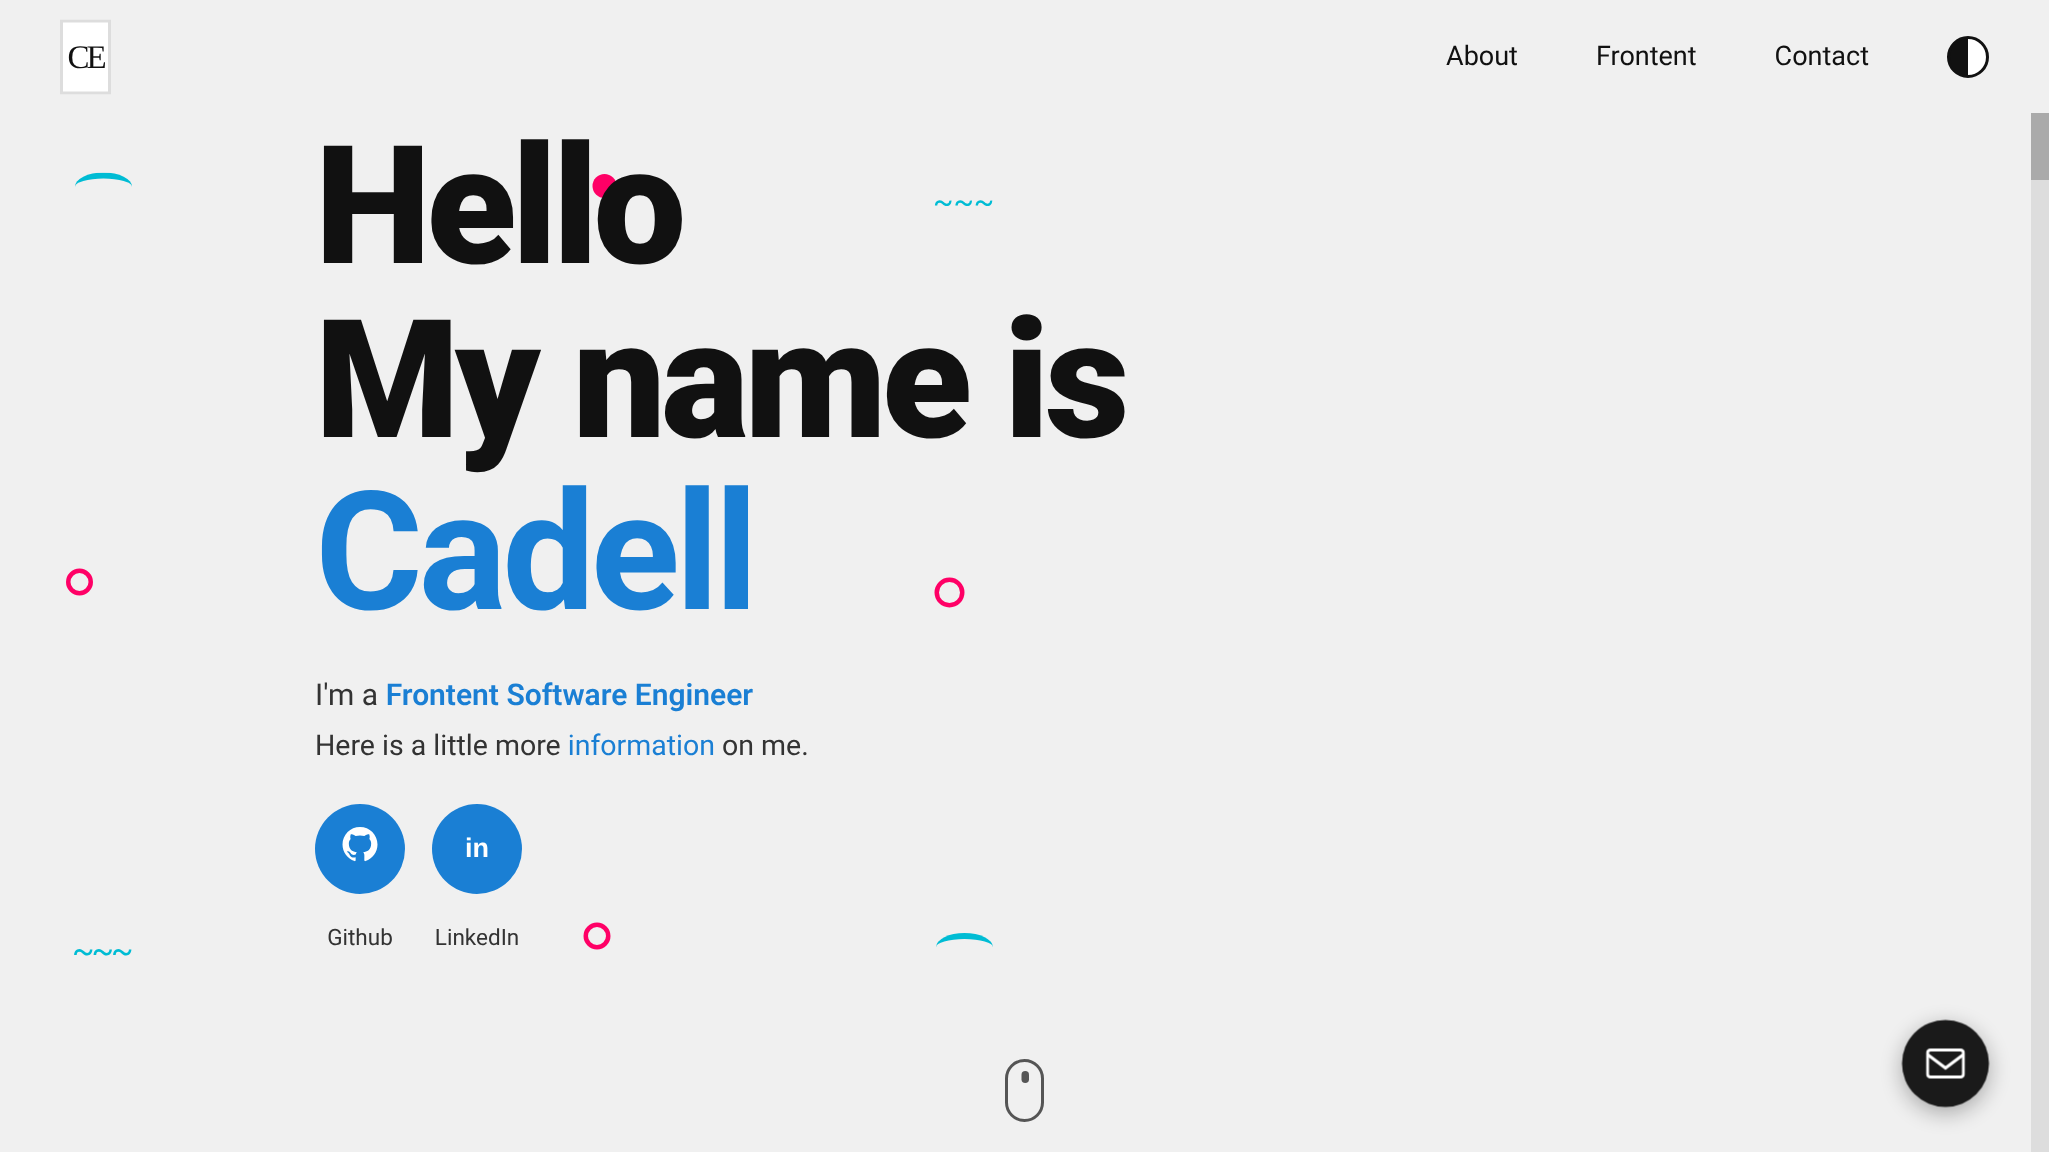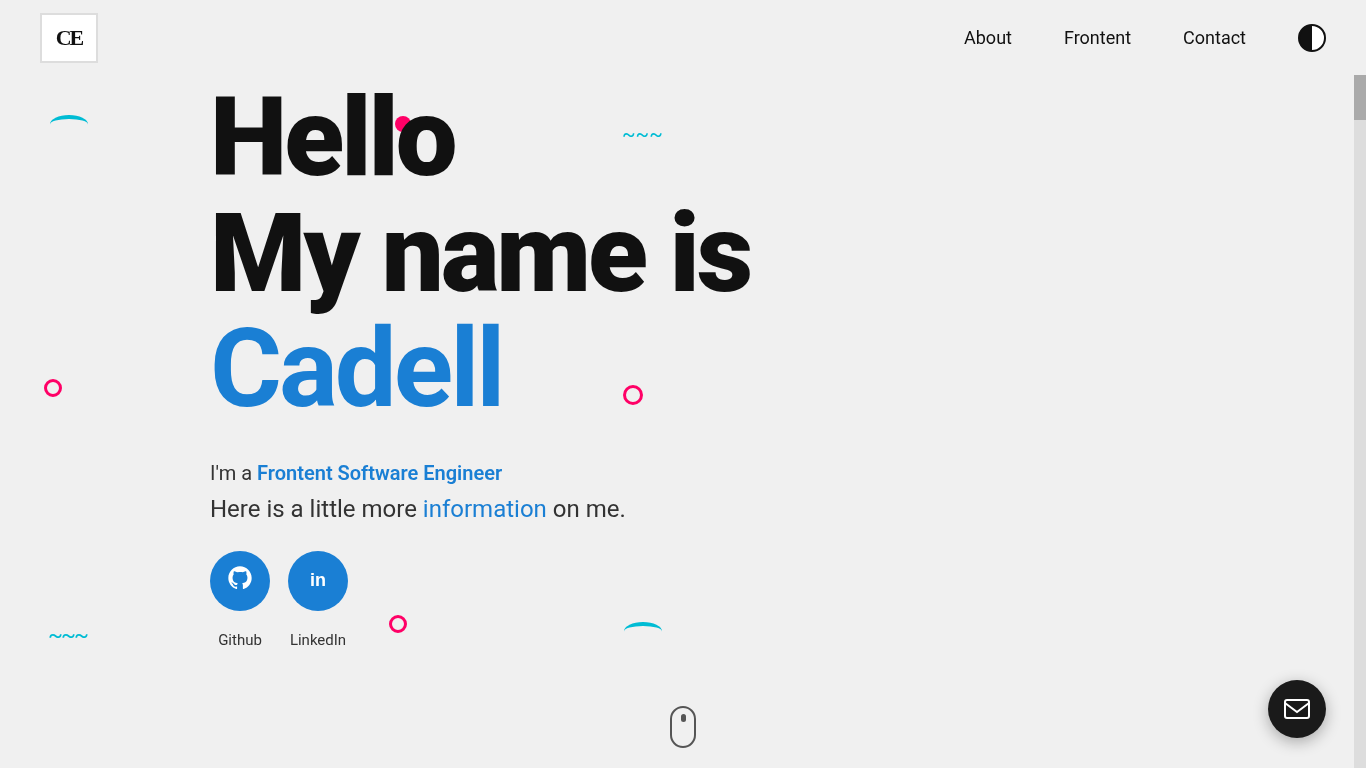--- a/index.html
+++ b/index.html
@@ -22,29 +22,29 @@
       height: 75px;
       background: #f0f0f0;
       display: flex;
       align-items: center;
       justify-content: space-between;
       padding: 0 40px;
       z-index: 100;
     }
 
     .logo-box {
-      width: 58px;
+      width: 34px;
       height: 50px;
       background: white;
       border: 2px solid #ddd;
       display: flex;
       align-items: center;
       justify-content: center;
       font-size: 22px;
-      font-weight: 700;
+      font-weight: 400;
       font-family: Georgia, serif;
       color: #111;
       letter-spacing: -2px;
     }
 
     .nav-links {
       display: flex;
       align-items: center;
       gap: 52px;
       list-style: none;
@@ -108,35 +108,35 @@
 
     .hero-text-cadell {
       font-size: 110px;
       font-weight: 700;
       color: #1a7fd4;
       line-height: 1.05;
       letter-spacing: -3px;
     }
 
     .subtitle {
-      margin-top: 34px;
+      margin-top: 24px;
       font-size: 20px;
       color: #333;
       font-weight: 400;
     }
 
     .subtitle a {
       color: #1a7fd4;
       text-decoration: none;
       font-weight: 600;
     }
 
     .info-line {
       margin-top: 10px;
-      font-size: 24px;
+      font-size: 19px;
       color: #333;
     }
 
     .info-line a {
       color: #1a7fd4;
       text-decoration: none;
     }
 
     
     .social-buttons {

